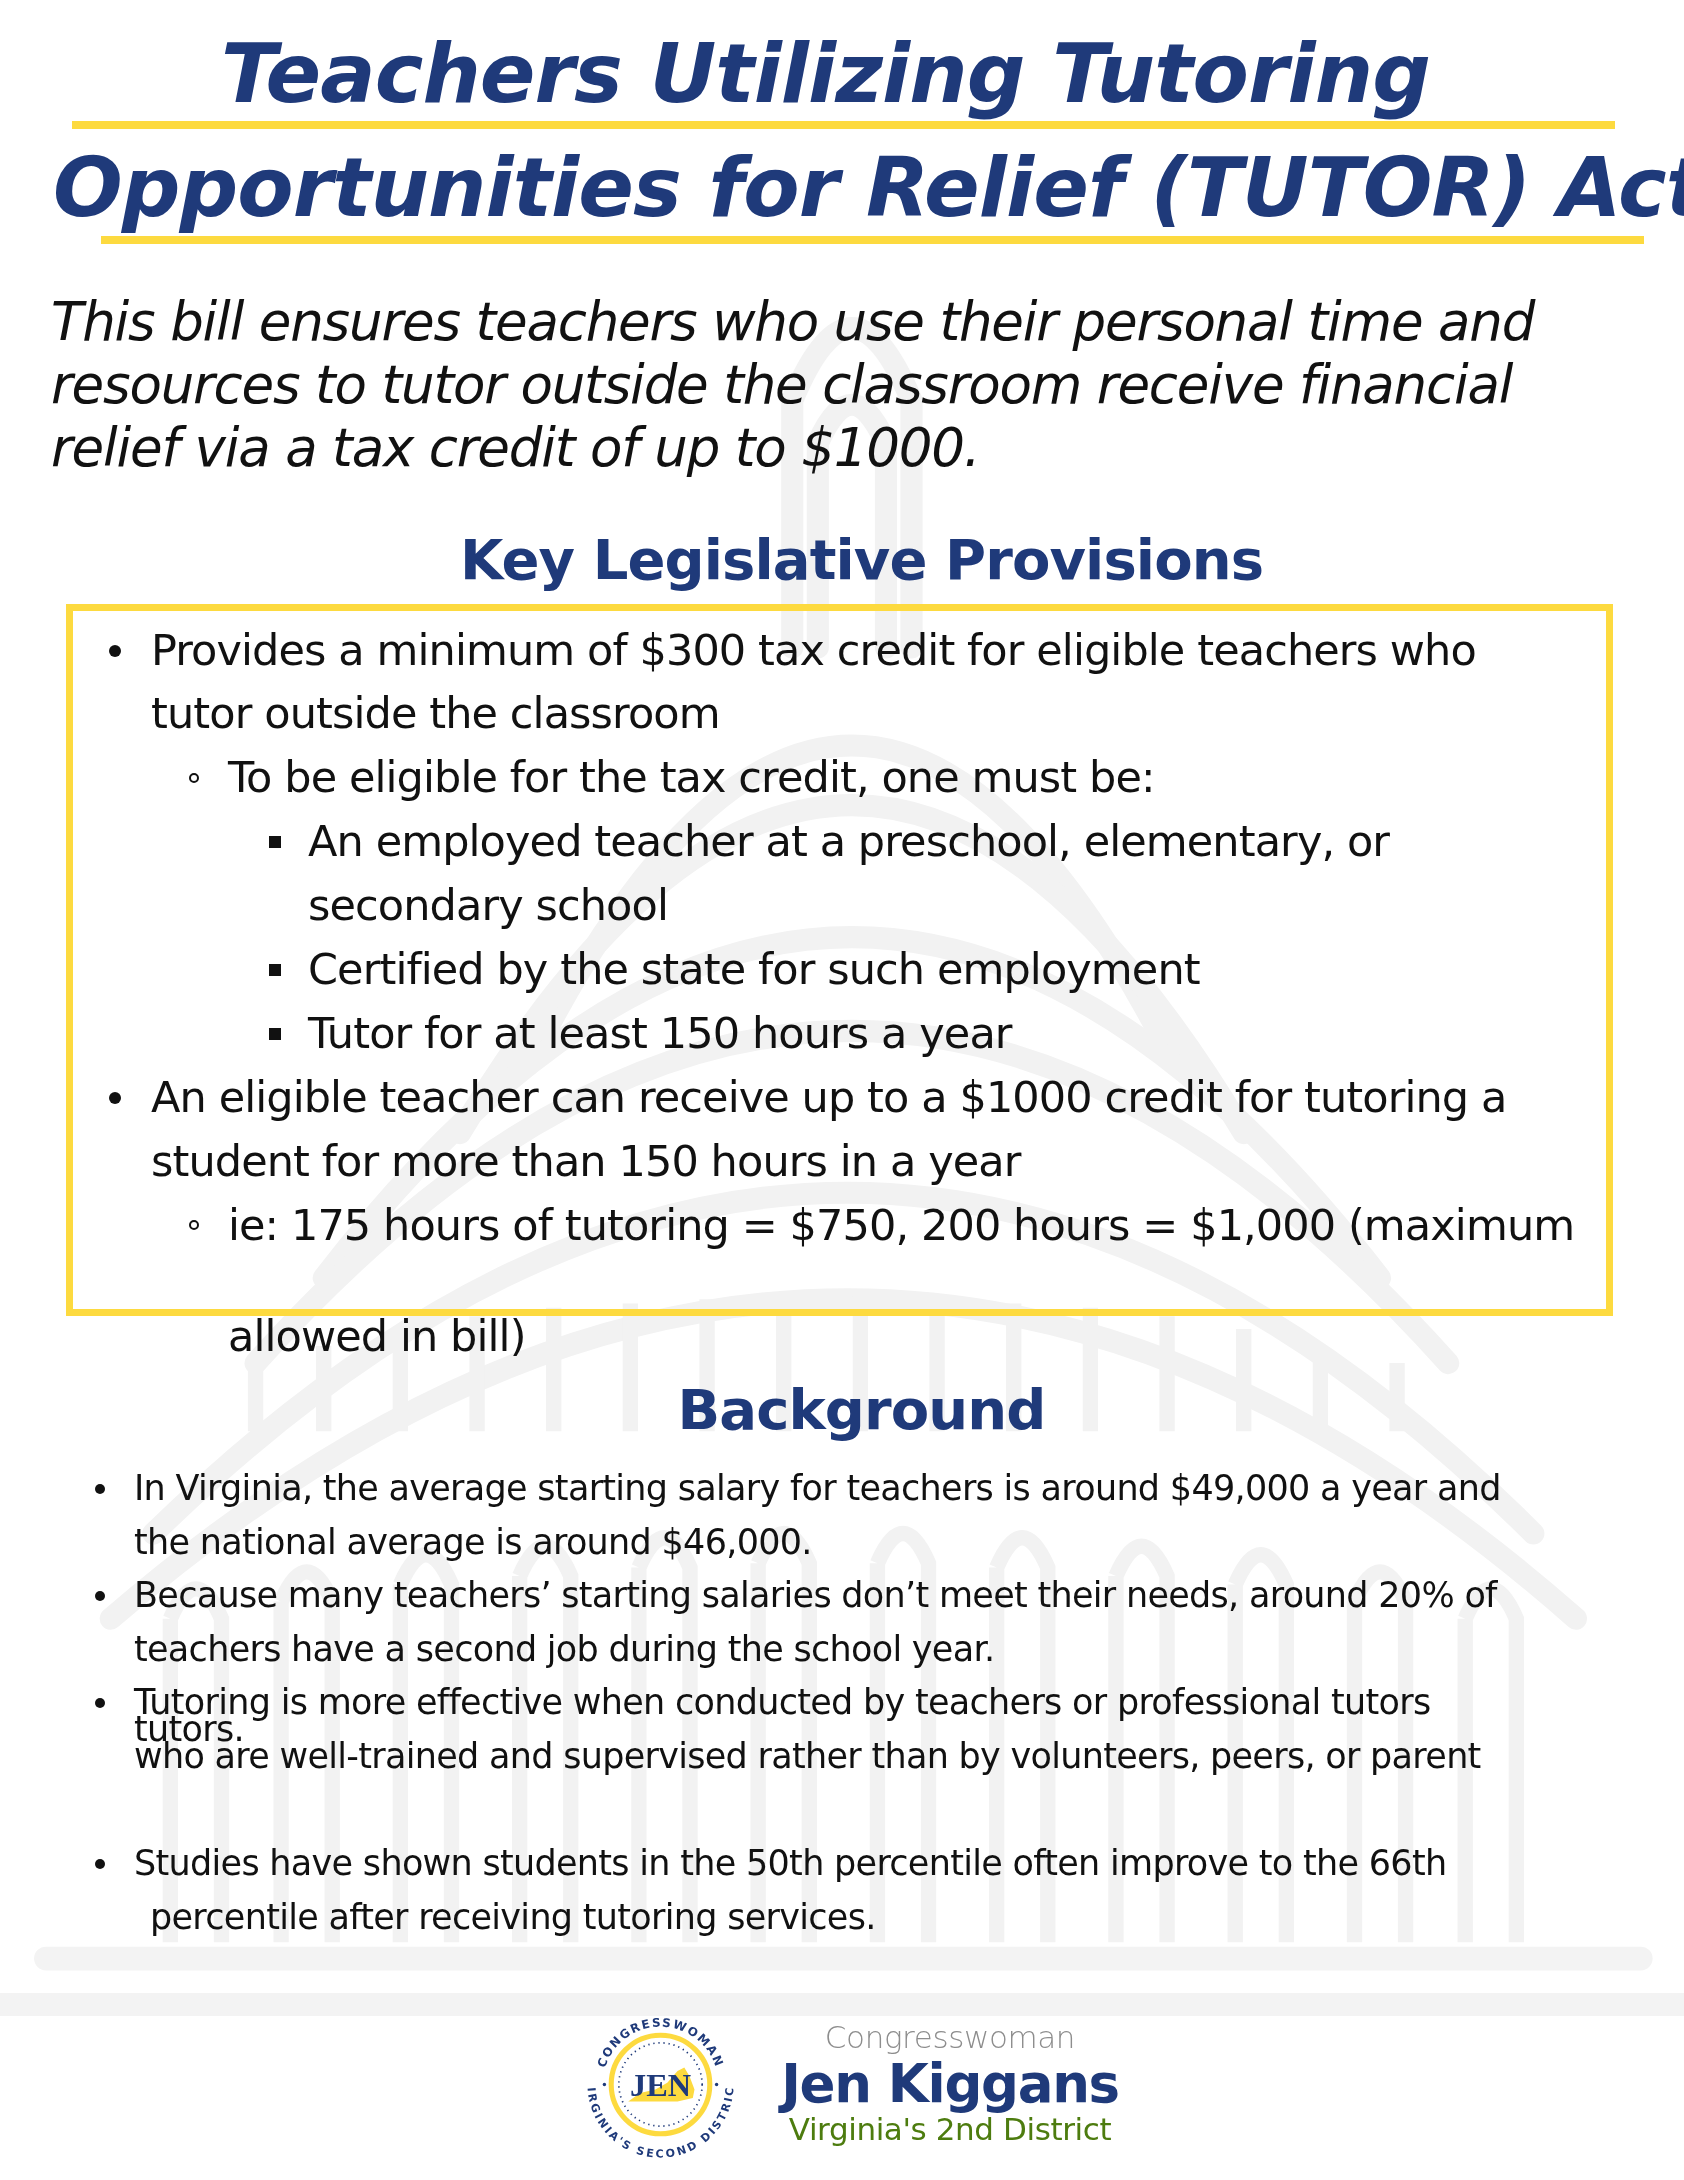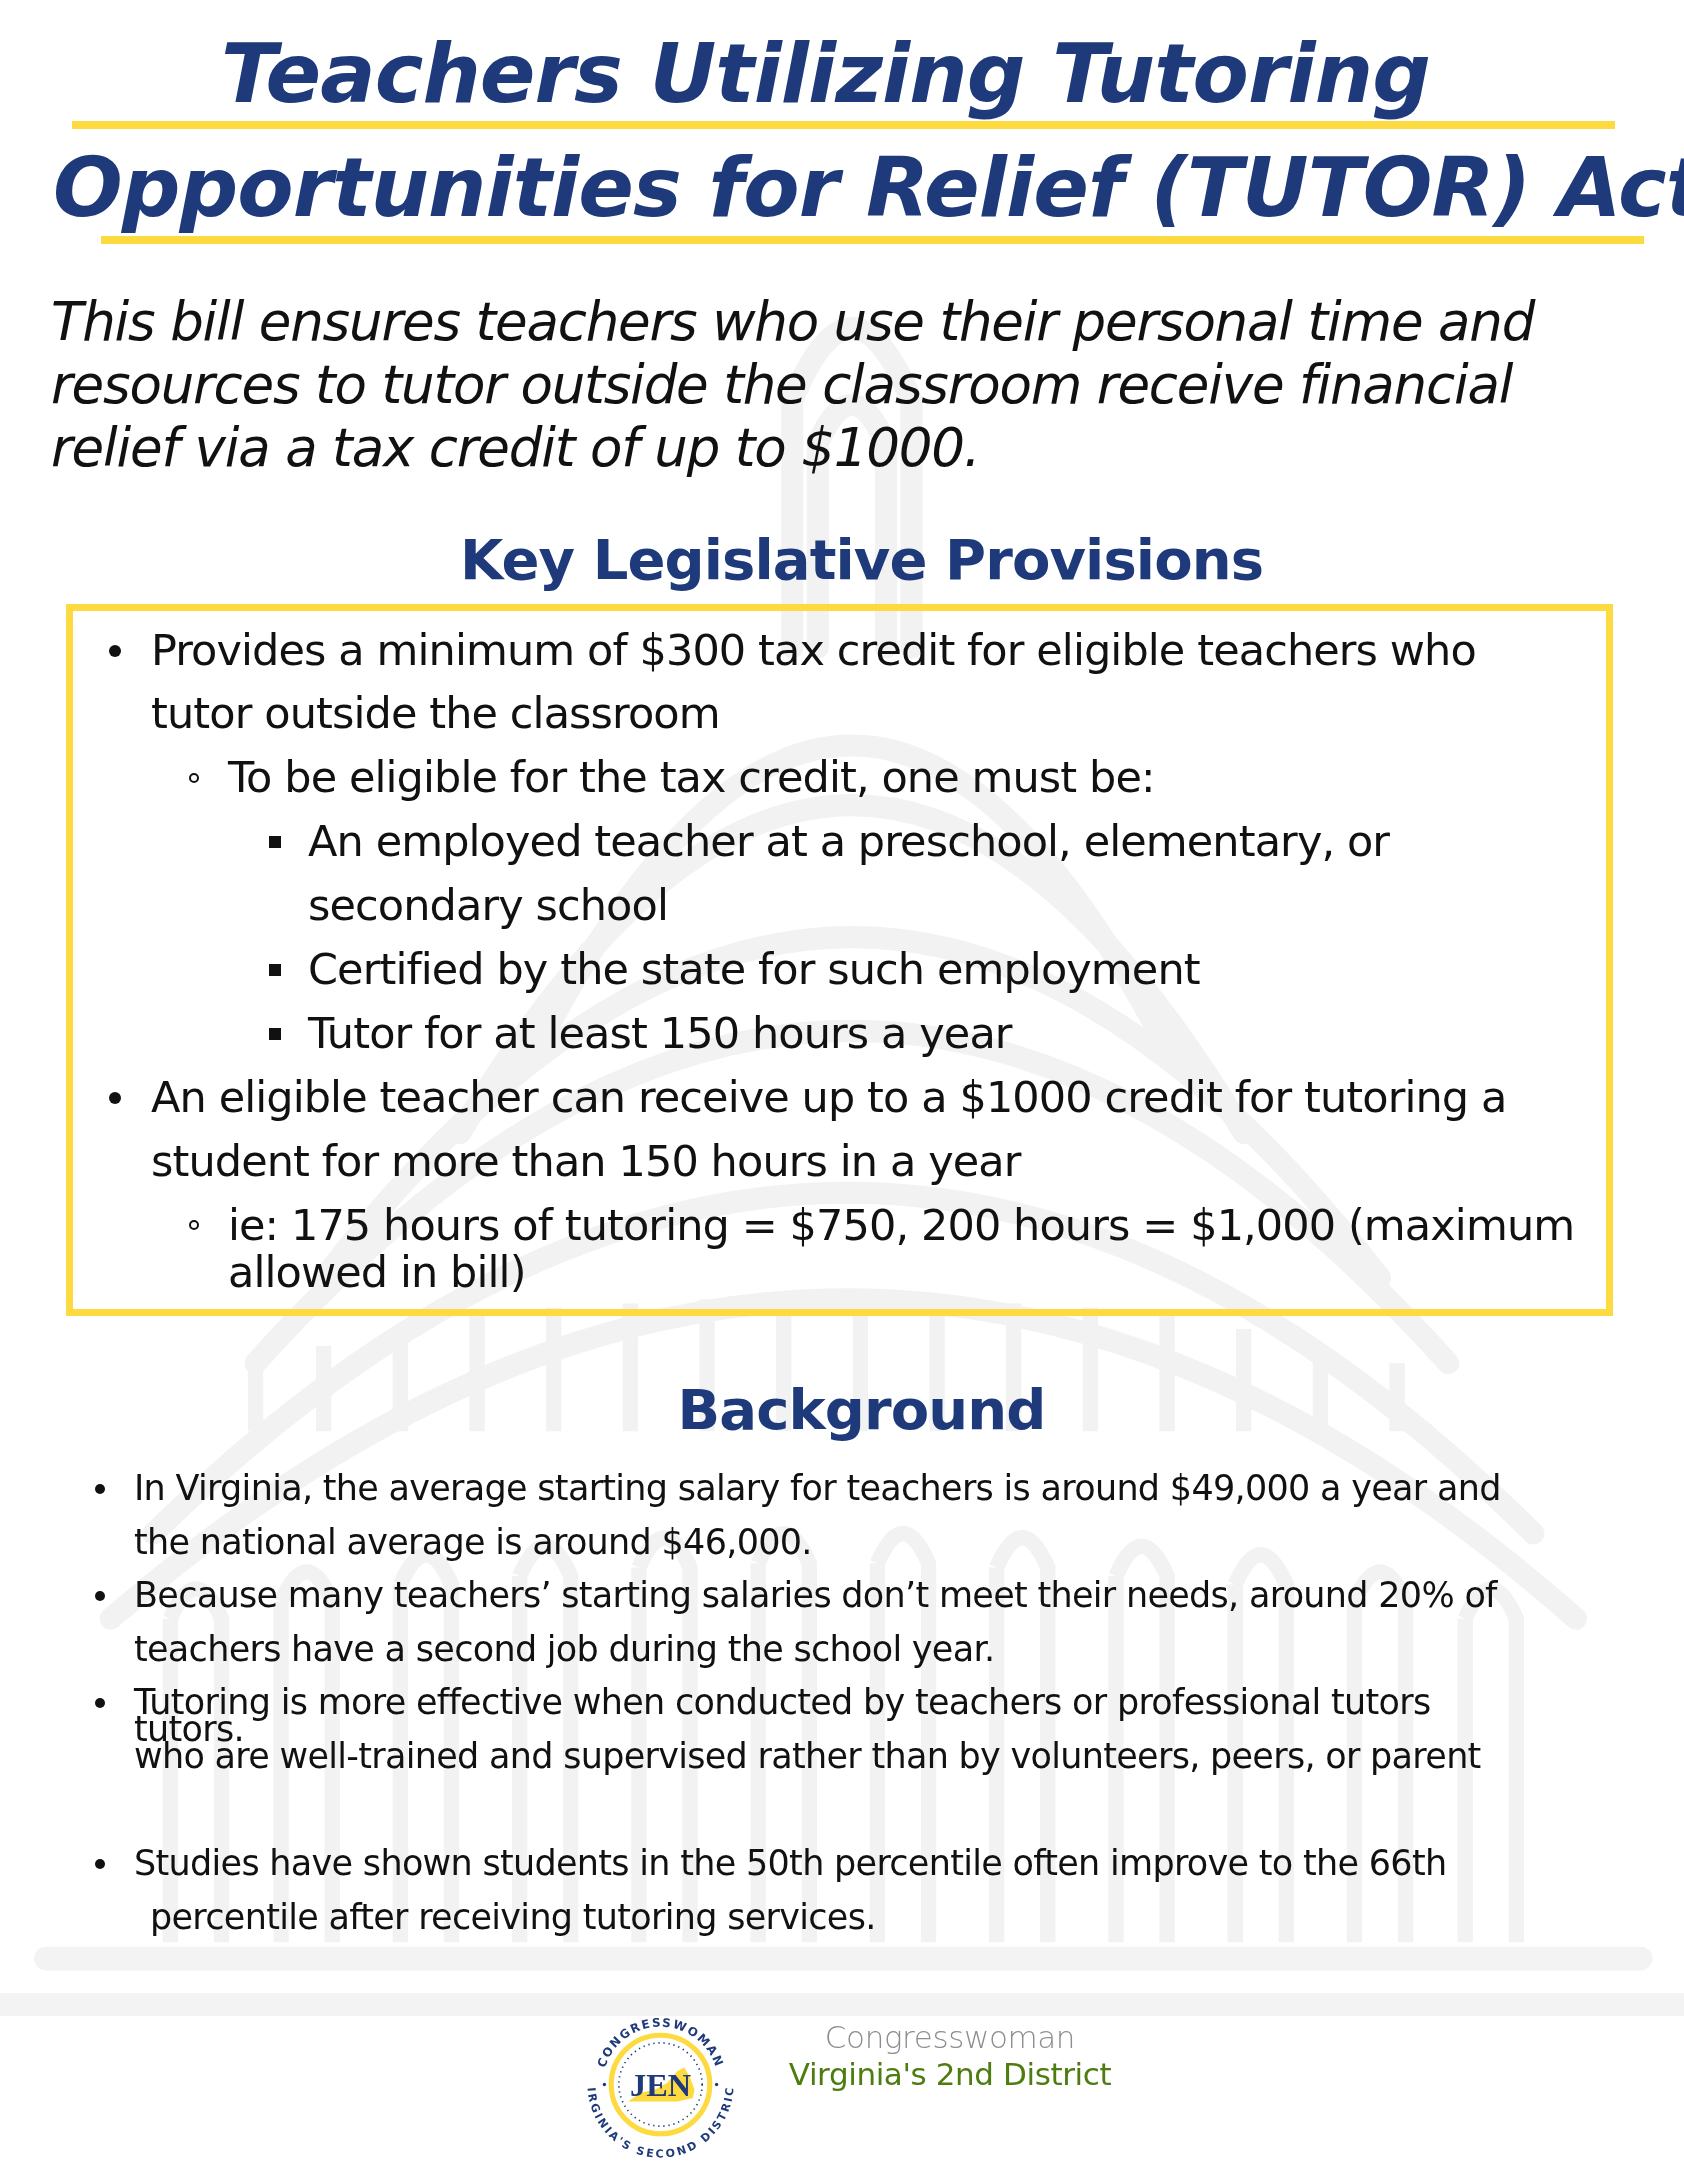--- a/index.html
+++ b/index.html
@@ -105,21 +105,21 @@
     <div class="li prov" style="left: 308px; top: 873px;">secondary school</div>
     <div class="li prov" style="left: 308px; top: 937px;">Certified by the state for such employment</div>
     <span class="bullet-square" style="left: 269px; top: 964px;"></span>
     <div class="li prov" style="left: 308px; top: 1001px;">Tutor for at least 150 hours a year</div>
     <span class="bullet-square" style="left: 269px; top: 1028px;"></span>
     <div class="li prov" style="left: 151px; top: 1065px;">An eligible teacher can receive up to a $1000 credit for tutoring a</div>
     <span class="bullet-dot" style="left: 109px; top: 1092px;"></span>
     <div class="li prov" style="left: 151px; top: 1129px;">student for more than 150 hours in a year</div>
     <div class="li prov" style="left: 228px; top: 1193px;">ie: 175 hours of tutoring = $750, 200 hours = $1,000 (maximum</div>
     <span class="bullet-circle" style="left: 189px; top: 1220px;"></span>
-    <div class="li prov" style="left: 228px; top: 1240px;">allowed in bill)</div>
+    <div class="li prov" style="left: 228px; top: 1304px;">allowed in bill)</div>
   </div>
 
 <div class="section-heading" id="background-heading">Background</div>
 <div id="background-list">
     <div class="li bg" style="left: 134px; top: 1461px;">In Virginia, the average starting salary for teachers is around $49,000 a year and</div>
     <span class="bullet-dot small" style="left: 95px; top: 1484px;"></span>
     <div class="li bg" style="left: 134px; top: 1515px;">the national average is around $46,000.</div>
     <div class="li bg" style="left: 134px; top: 1568px;">Because many teachers’ starting salaries don’t meet their needs, around 20% of</div>
     <span class="bullet-dot small" style="left: 95px; top: 1591px;"></span>
     <div class="li bg" style="left: 134px; top: 1622px;">teachers have a second job during the school year.</div>
@@ -146,15 +146,16 @@
     <textPath id="seal-top-text" href="#seal-top-arc" startOffset="50%" text-anchor="middle">CONGRESSWOMAN</textPath>
   </text>
   <text font-family="DejaVu Sans, sans-serif" font-size="13" font-weight="700" fill="#1F3A7A" letter-spacing="1.5" dy="10">
     <textPath id="seal-bottom-text" href="#seal-bottom-arc" startOffset="50%" text-anchor="middle">VIRGINIA'S SECOND DISTRICT</textPath>
   </text>
   <circle cx="24" cy="90" r="2" fill="#1F3A7A"></circle>
   <circle cx="156" cy="90" r="2" fill="#1F3A7A"></circle>
 </svg>
 <div id="footer-text">
   <div id="footer-prefix">Congresswoman</div>
+  <div id="footer-name">Jen Kiggans</div>
   <div id="footer-district">Virginia's 2nd District</div>
 </div>
 
 
 </body></html>

